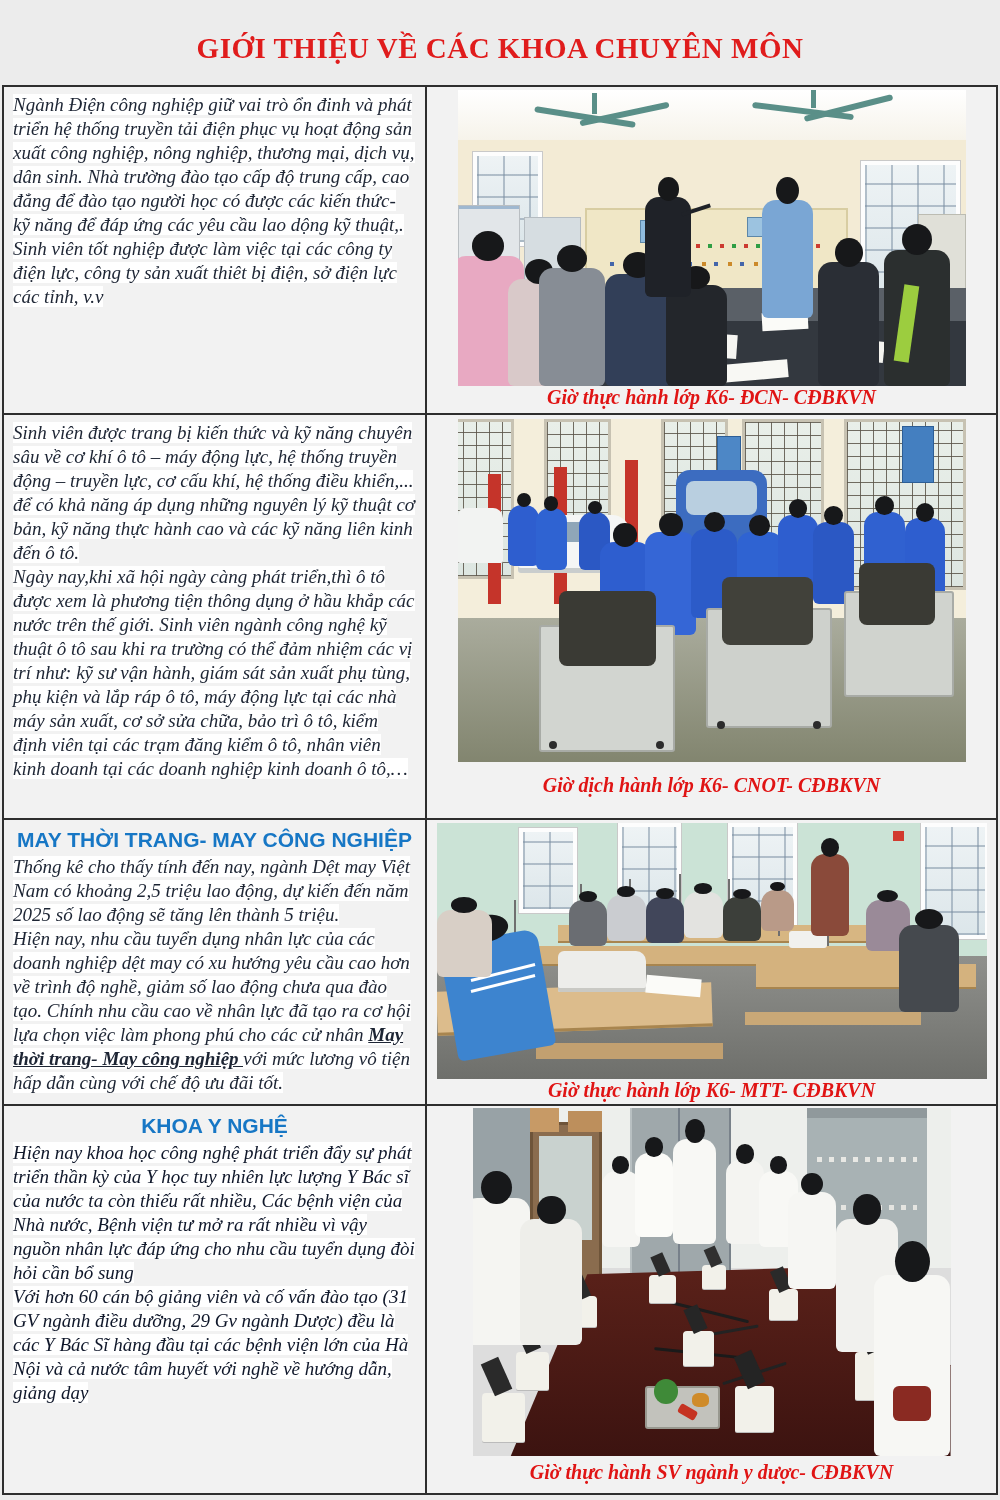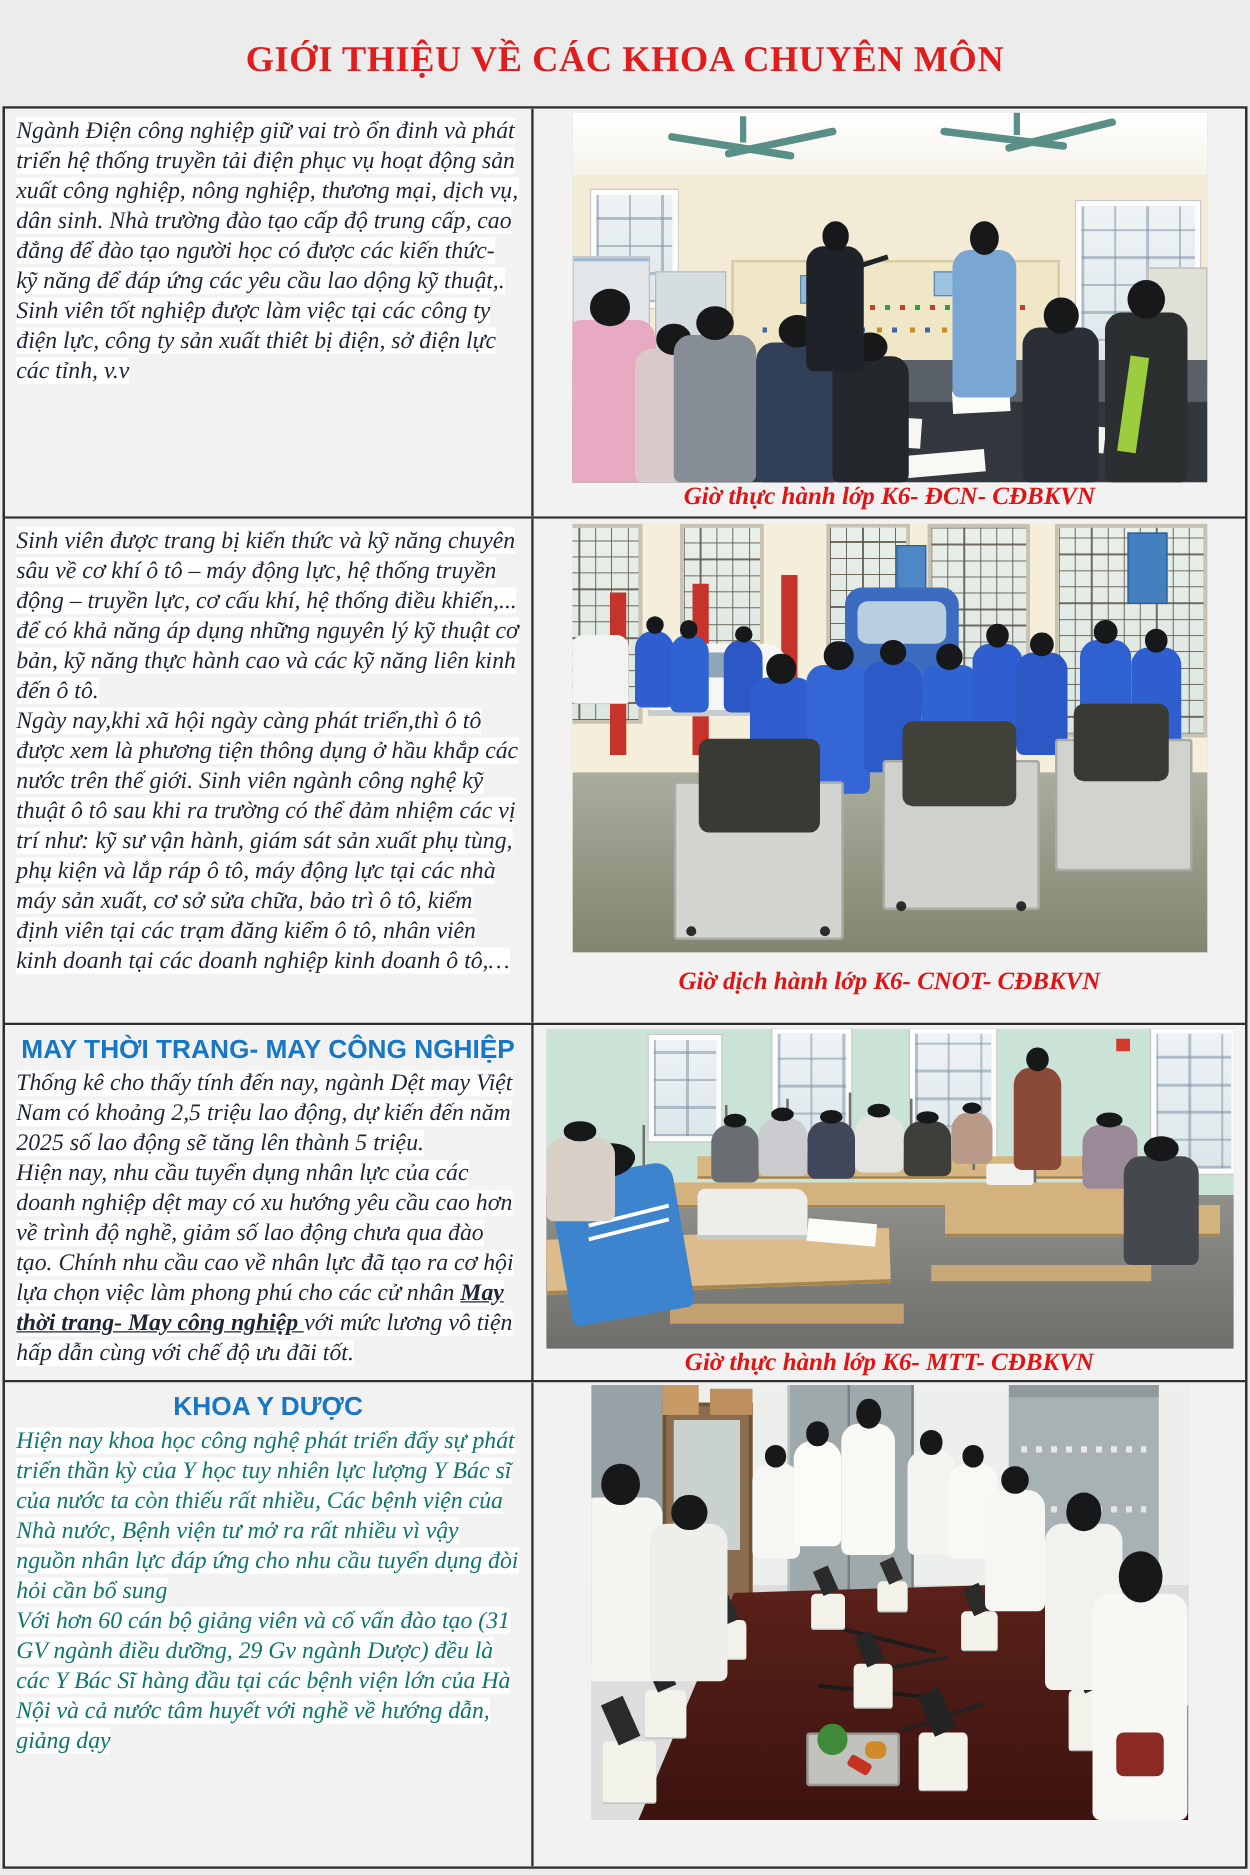--- a/index.html
+++ b/index.html
@@ -38,21 +38,21 @@
   }
   h2.sec-h{
     margin:2px 0 3px 0;text-align:center;
     font-size:21px;font-weight:bold;color:#1777c5;
   }
   .cell-text p{
     margin:0;font-family:"Liberation Serif", serif;font-style:italic;
     font-size:19px;line-height:24px;color:#1d2534;
   }
   .cell-text p span{background:#ffffff;}
-  .red-text p, .red-text p span{color:#0f766e;}
+  .red-text p, .red-text p span{color:#0f172a;}
   .em-bold{font-weight:bold;text-decoration:underline;}
   .caption{
     font-family:"Liberation Serif", serif;font-style:italic;font-weight:bold;
     font-size:20px;color:#e01414;text-align:center;margin-top:0;
   }
   
   .photo{position:relative;overflow:hidden;background:#ddd;flex:none;}
   .ph1{width:508px;height:296px;margin-top:3px;}
   .ph2{width:508px;height:343px;margin-top:4px;}
   .ph3{width:550px;height:256px;margin-top:3px;}
@@ -257,21 +257,21 @@
         <div class="fig" style="left:78%;top:30%;width:8%;height:20%;background:#9a8a98;"></div>
         <div class="fig" style="left:84%;top:40%;width:11%;height:34%;background:#45494e;"></div>
         <div class="fig" style="left:68%;top:12%;width:7%;height:32%;background:#8a4a3a;"></div>
       </div>
       <div class="caption">Giờ thực hành lớp K6- MTT- CĐBKVN</div>
     </div>
   </div>
 
   <div class="row r4">
     <div class="cell-text red-text">
-      <h2 class="sec-h">KHOA Y DƯỢC</h2>
+      <h2 class="sec-h">KHOA Y NGHỆ</h2>
       <p><span>Hiện nay khoa học công nghệ phát triển đẩy sự phát triển thần kỳ của Y học tuy nhiên lực lượng Y Bác sĩ của nước ta còn thiếu rất nhiều, Các bệnh viện của Nhà nước, Bệnh viện tư mở ra rất nhiều vì vậy nguồn nhân lực đáp ứng cho nhu cầu tuyển dụng đòi hỏi cần bổ sung</span></p>
       <p><span>Với hơn 60 cán bộ giảng viên và cố vấn đào tạo (31 GV ngành điều dưỡng,  29 Gv ngành Dược) đều là các Y Bác Sĩ hàng đầu tại các bệnh viện lớn của Hà Nội và cả nước tâm huyết với nghề về hướng dẫn, giảng dạy</span></p>
     </div>
     <div class="cell-photo">
 
       <div class="photo ph4">
         <div class="abs" style="left:0;top:0;width:100%;height:46%;background:#edefec;"></div>
 
         <div class="abs" style="left:0;top:0;width:12%;height:64%;background:#98a2a6;border-right:2px solid #7a8488;"></div>
         <div class="abs" style="left:12%;top:4%;width:15%;height:48%;background:#8a6c4e;box-shadow:inset 0 0 0 3px #6e5439;"></div>
@@ -320,16 +320,17 @@
         <div class="fig" style="left:42%;top:9%;width:9%;height:30%;background:#f8f8f5;"></div>
         <div class="fig" style="left:53%;top:15%;width:8%;height:24%;background:#f4f4f1;"></div>
         <div class="fig" style="left:60%;top:18%;width:8%;height:22%;background:#f8f8f5;"></div>
         <div class="fig" style="left:-2%;top:26%;width:14%;height:42%;background:#f5f5f2;"></div>
         <div class="fig" style="left:10%;top:32%;width:13%;height:36%;background:#eeeeea;"></div>
         <div class="fig" style="left:66%;top:24%;width:10%;height:28%;background:#f6f6f3;"></div>
         <div class="fig" style="left:76%;top:32%;width:13%;height:38%;background:#f1f1ee;"></div>
         <div class="fig" style="left:84%;top:48%;width:16%;height:52%;background:#f7f7f4;"></div>
         <div class="abs" style="left:88%;top:80%;width:8%;height:10%;background:#8a2a22;border-radius:6px;"></div>
       </div>
+      <div class="caption" style="margin-top:5px;">Giờ thực hành SV ngành y dược- CĐBKVN</div>
     </div>
   </div>
 
 </div>
 
 </body></html>

